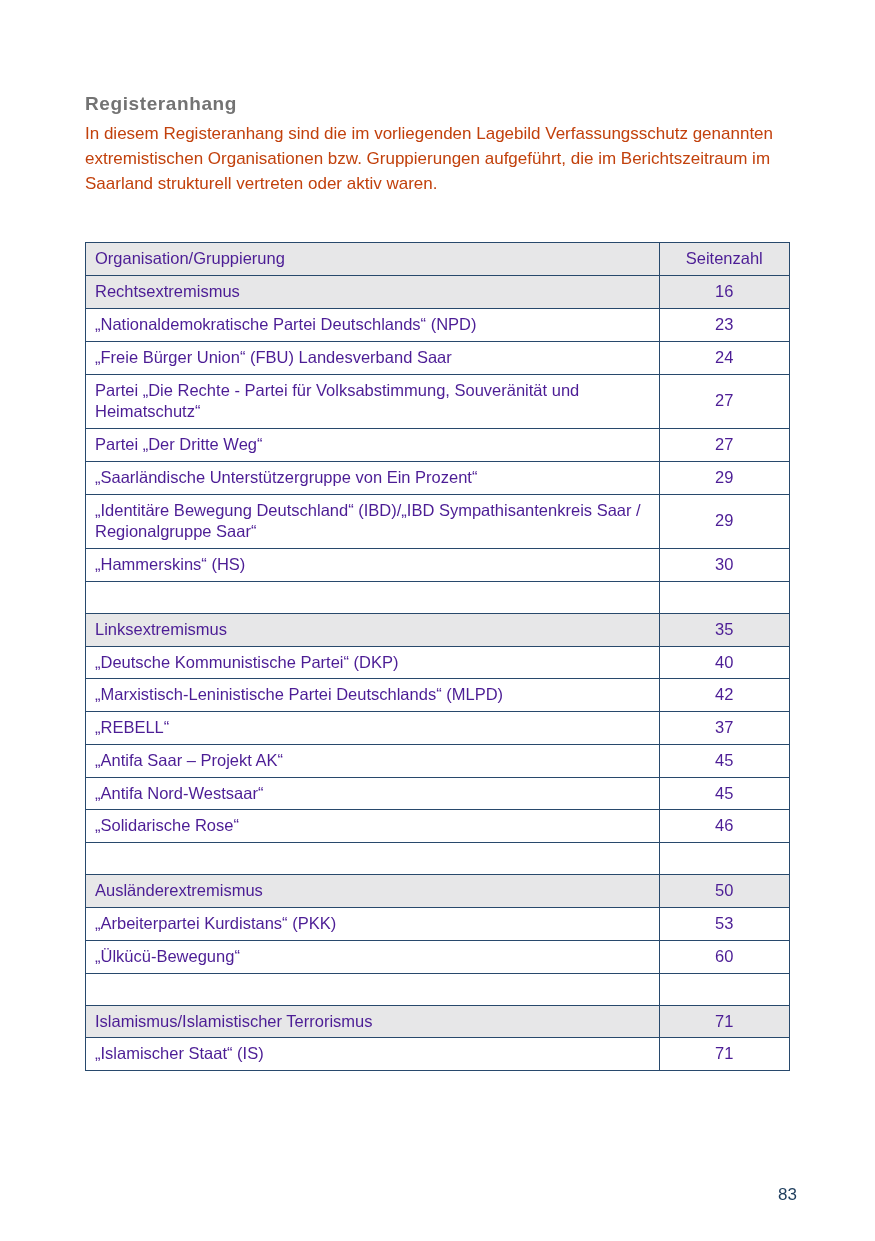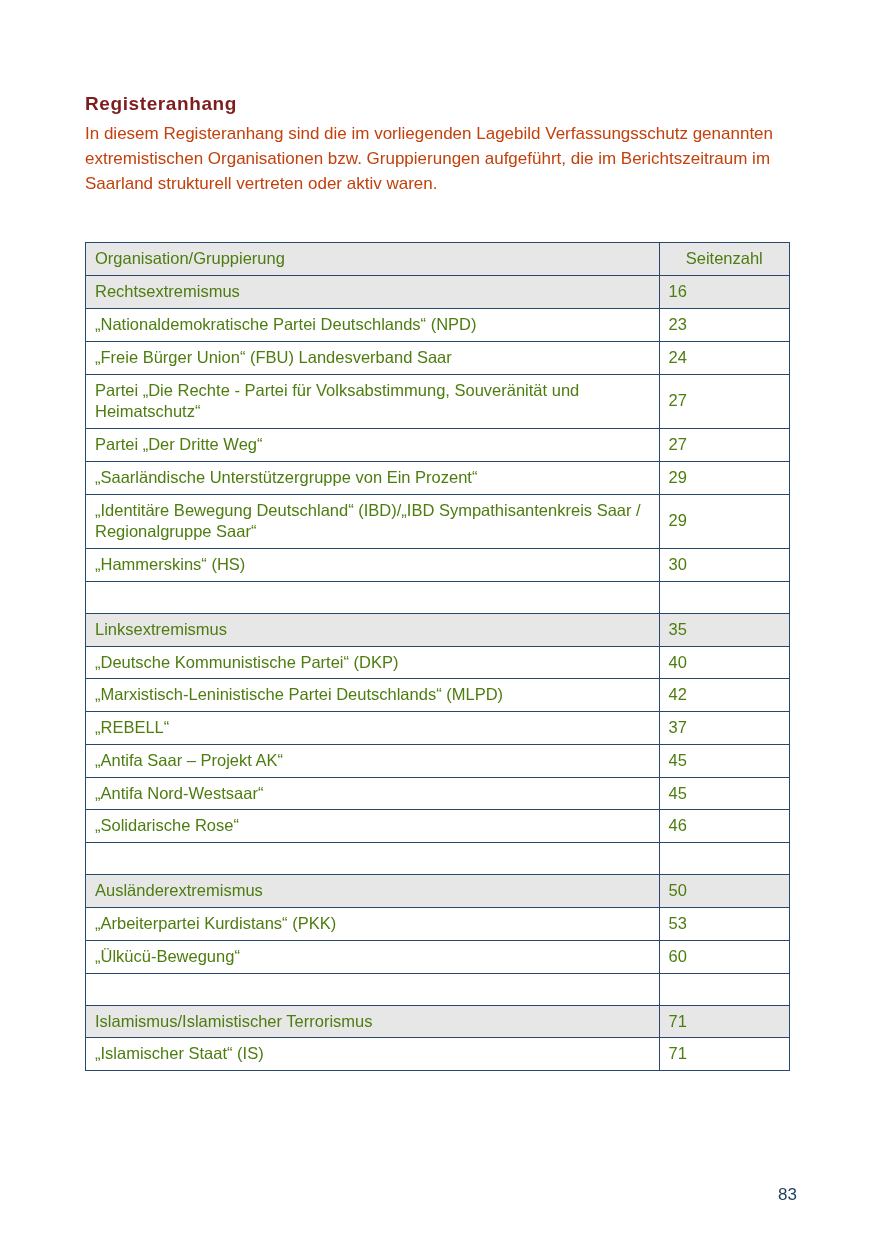--- a/index.html
+++ b/index.html
@@ -16,47 +16,48 @@
     padding: 93px 85px 0 85px;
     font-family: "Liberation Sans", sans-serif;
     color: #1d3c5c;
     overflow: hidden;
   }
   .doc-title {
     font-size: 19px;
     font-weight: bold;
     letter-spacing: 0.6px;
     margin: 0 0 7px 0;
-    color: #7f1d1d;
+    color: #737373;
   }
   .intro {
     font-size: 17px;
     line-height: 1.46;
     margin: 0;
     width: 710px;
     color: #c2410c;
   }
   .register-table {
     border-collapse: collapse;
     width: 705px;
     margin-top: 46px;
     font-size: 16.5px;
-    color: #4d7c0f;
+    color: #4c1d95;
   }
   .register-table td {
     border: 1px solid #28496c;
     padding: 5px 9px;
     line-height: 1.32;
     vertical-align: middle;
   }
   .register-table .col-org {
     width: 560px;
   }
   .register-table .col-page {
     width: 112px;
+    text-align: center;
   }
   .register-table thead td {
     background: #e7e7e8;
   }
   .register-table thead .col-page {
     text-align: center;
   }
   .register-table tr.section td {
     background: #e7e7e8;
   }

